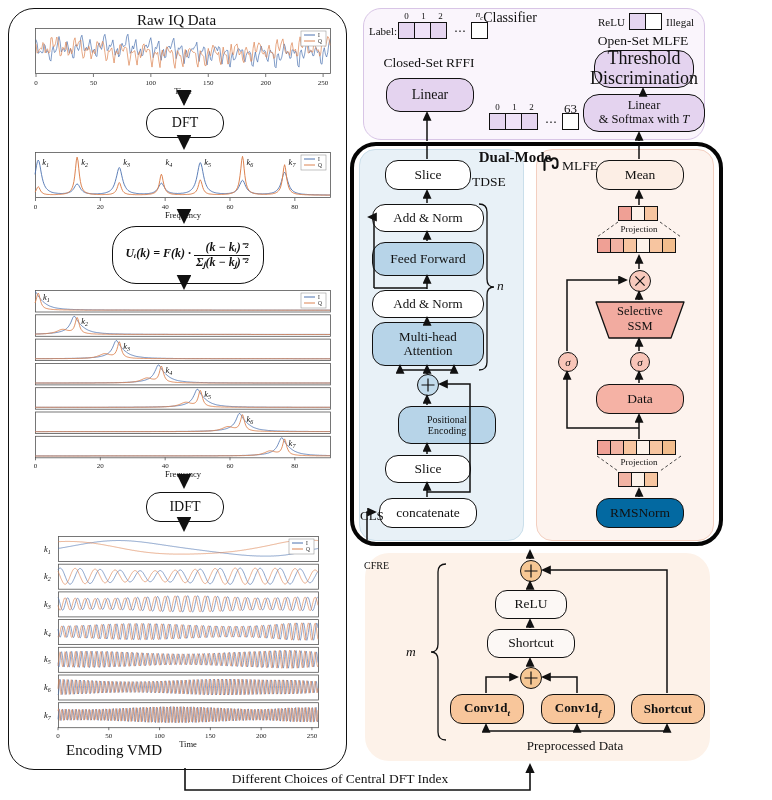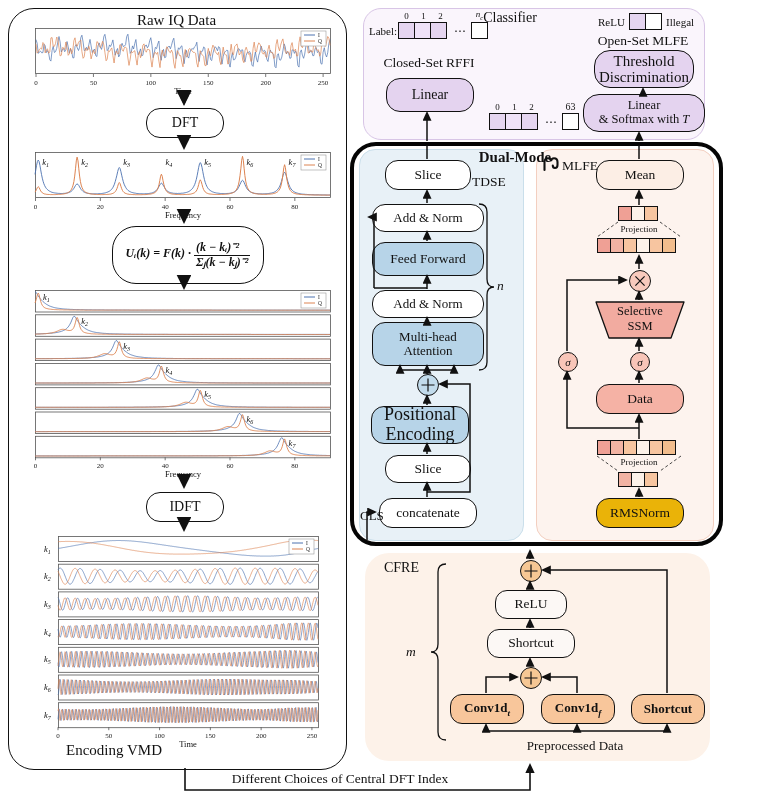--- a/index.html
+++ b/index.html
@@ -24,21 +24,21 @@
   .i17 span{width:17px}
   .h{background-image:repeating-linear-gradient(45deg,rgba(255,255,255,.85) 0 1px,rgba(0,0,0,0) 1px 2.6px)}
   .it{font-style:italic}
   .bd{font-weight:bold}
   svg.plot{position:absolute;z-index:2;overflow:visible}
   #overlay{position:absolute;left:0;top:0;z-index:6;pointer-events:none}
   .blue{background:#b7d4e8}
   .pinkbox{background:#f5b2a5}
   .orangebox{background:#f8c69b}
   .purplebox{background:#e4d3ef}
-  .frac{display:inline-block;vertical-align:middle;text-align:left}
+  .frac{display:inline-block;vertical-align:middle;text-align:right}
   .frac .num{display:block;border-bottom:1.2px solid #111;padding:0 2px}
   .frac .den{display:block;padding:0 2px}
   sub{font-size:70%}
 </style>
 </head>
 <body>
 
 <div class="panel" style="left:8px;top:8px;width:337px;height:760px;border:1.6px solid #111;background:#fff"></div>
 <div class="lbl ctr" style="left:8px;top:12px;width:337px;font-size:15px">Raw IQ Data</div>
 
@@ -239,36 +239,36 @@
     <span>0</span>
     <span>1</span>
     <span>2</span>
   </div>
 <div class="cells c17" style="left:489px;top:113px">
     <div style="background: rgb(229, 213, 240);"></div>
     <div class="h" style="background: rgb(239, 226, 248);"></div>
     <div style="background: rgb(229, 213, 240);"></div>
   </div>
 <div class="lbl" style="left:543px;top:115px;width:16px;text-align:center;font-size:12px">⋯</div>
-<div class="lbl ctr" style="left:562px;top:101px;width:17px;font-size:10px">63</div>
+<div class="lbl ctr" style="left:562px;top:101px;width:17px;font-size:13px">63</div>
 <div class="cells c17" style="left:562px;top:113px">
     <div style="background: rgb(255, 255, 255);"></div>
   </div>
 
 <div class="lbl" style="left:598px;top:16px;font-size:11px">ReLU</div>
 <div class="cells c17" style="left:629px;top:13px">
     <div style="background: rgb(229, 213, 240);"></div>
   </div>
 <div class="cells c17" style="left:645px;top:13px">
     <div style="background: rgb(255, 255, 255);"></div>
   </div>
 <div class="lbl" style="left:666px;top:16px;font-size:11px">Illegal</div>
 
 <div class="lbl ctr" style="left:593px;top:33px;width:100px;font-size:13.5px">Open-Set MLFE</div>
-<div class="box purplebox" style="left:594px;top:50px;width:98px;height:36px;border-radius:16px;font-size:15px">
+<div class="box purplebox" style="left:594px;top:50px;width:98px;height:36px;border-radius:16px;font-size:18px">
   <span>Threshold</span>
     <span>Discrimination</span>
 </div>
 <div class="box purplebox" style="left:583px;top:94px;width:120px;height:36px;border-radius:16px;font-size:12.5px">
   <span>Linear</span>
   <span><span>&amp; Softmax with </span><i>T</i></span>
 </div>
 
 <div class="panel" style="left:350px;top:142px;width:373px;height:404px;border:4.5px solid #050505;background:#fff;border-radius:26px;box-sizing:border-box"></div>
 <div class="lbl ctr bd" style="left:445px;top:149px;width:140px;font-size:15px;z-index:4">Dual-Mode</div>
@@ -297,21 +297,21 @@
   </div>
 <div class="box blue" style="left:372px;top:322px;width:110px;height:42px;font-size:13px">
   <span>Multi-head</span>
     <span>Attention</span>
   </div>
 <div class="circ" style="left:417px;top:374px;width:20px;height:20px;background:#c2dbeb;border:1.3px solid #111">
   <svg width="20" height="20" viewBox="0 0 20 20">
       <path d="M10 3.5 V16.5 M3.5 10 H16.5" stroke="#111" stroke-width="1.2"></path>
     </svg>
 </div>
-<div class="box blue" style="left:371px;top:406px;width:96px;height:36px;font-size:18px">
+<div class="box blue" style="left:398px;top:406px;width:96px;height:36px;font-size:10px">
   <span>Positional</span>
     <span>Encoding</span>
   </div>
 <div class="box" style="left:385px;top:455px;width:84px;height:26px">
     <span>Slice</span>
   </div>
 <div class="box" style="left:379px;top:498px;width:96px;height:28px">
     <span>concatenate</span>
   </div>
 <div class="lbl" style="left:360px;top:508px;font-size:13px;z-index:4">CLS</div>
@@ -360,26 +360,26 @@
     <div style="background: rgb(253, 242, 233);"></div>
     <div style="background: rgb(247, 197, 160);"></div>
     <div class="h" style="background: rgb(242, 189, 141);"></div>
   </div>
 <div class="lbl ctr" style="left:599px;top:457px;width:80px;font-size:9px;z-index:4">Projection</div>
 <div class="cells c14" style="left:618px;top:472px">
     <div style="background: rgb(242, 179, 163);"></div>
     <div style="background: rgb(253, 242, 233);"></div>
     <div style="background: rgb(247, 197, 160);"></div>
   </div>
-<div class="box" style="left:596px;top:498px;width:86px;height:28px;background:#eab308">
+<div class="box" style="left:596px;top:498px;width:86px;height:28px;background:#0369a1">
     <span>RMSNorm</span>
   </div>
 
 <div class="panel" style="left:365px;top:553px;width:345px;height:208px;background:#fdf2e9;border-radius:24px"></div>
-<div class="lbl" style="left:384px;top:560px;font-size:14px;z-index:4">CFRE</div>
+<div class="lbl" style="left:364px;top:560px;font-size:10px;z-index:4">CFRE</div>
 <div class="lbl it" style="left:406px;top:644px;font-size:13.5px;z-index:4">m</div>
 
 <div class="circ" style="left:520px;top:560px;width:20px;height:20px;background:#f6c794;border:1.3px solid #111">
   <svg width="20" height="20" viewBox="0 0 20 20">
       <path d="M10 3.5 V16.5 M3.5 10 H16.5" stroke="#111" stroke-width="1.2"></path>
     </svg>
 </div>
 <div class="box" style="left:495px;top:590px;width:70px;height:27px;background:#fcf8f5;border-radius:12px">
     <span>ReLU</span>
   </div>

